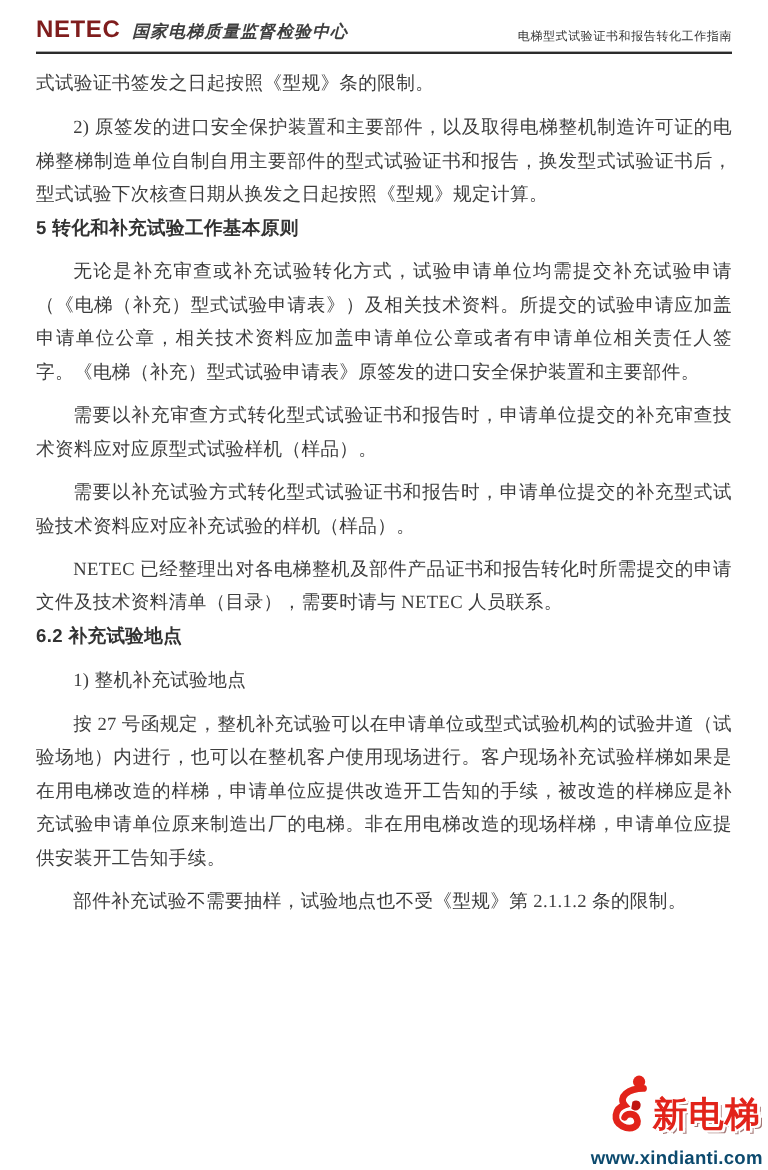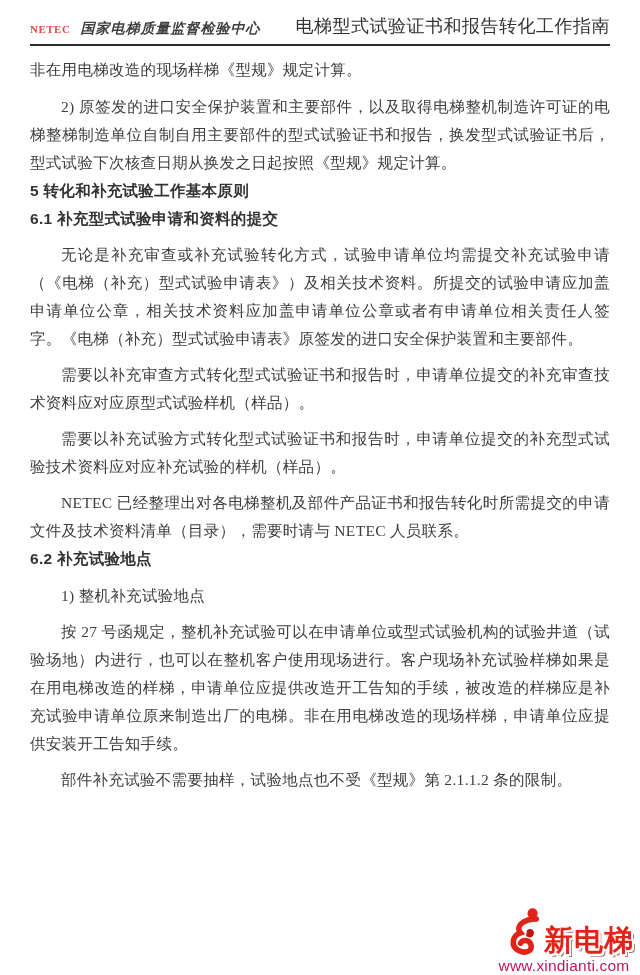--- a/index.html
+++ b/index.html
@@ -16,29 +16,29 @@
   }
   
   .hdr{
     position:absolute;top:14px;left:30px;right:30px;
     display:flex;justify-content:space-between;align-items:flex-end;
     padding-bottom:6px;
     border-bottom:2px solid #2b2b2b;
   }
   .hdr-left{display:flex;align-items:baseline;gap:10px;}
   .hdr-netec{
-    font-family:Liberation Serif, serif;
-    font-size:11px;font-weight:700;color:#ef4444;letter-spacing:.5px;
+    font-family:Liberation Sans, sans-serif;
+    font-size:20px;font-weight:700;color:#7f1d1d;letter-spacing:.5px;
   }
   .hdr-org{
     font-size:14px;font-weight:600;color:#3f3f3f;letter-spacing:1px;
     font-style:italic;
   }
   .hdr-title{
-    font-size:18px;color:#333;letter-spacing:.5px;
+    font-size:10px;color:#333;letter-spacing:.5px;
   }
   
   .doc{
     position:absolute;top:52px;left:30px;right:30px;
     text-align:justify;
   }
   .doc p{
     margin:0;
     font-size:15.5px;
     line-height:28px;
@@ -79,49 +79,48 @@
     font-size:29px;font-weight:800;
     color:#e2231a;
     letter-spacing:1px;
     text-shadow:
       -2px -2px 0 #fff, 2px -2px 0 #fff, -2px 2px 0 #fff, 2px 2px 0 #fff,
       0 -2px 0 #fff, 0 2px 0 #fff, -2px 0 0 #fff, 2px 0 0 #fff,
       3px 3px 0 rgba(90,10,5,.55);
   }
   .wm-url{
     font-family:"Liberation Sans","DejaVu Sans",sans-serif;
-    font-size:15.5px;font-weight:400;
-    color:#be185d;
+    font-size:15.5px;font-weight:700;
+    color:#0c4a6e;
     letter-spacing:.2px;
-    margin-top:3px;
+    margin-top:14px;
     text-shadow:
       -1.5px -1.5px 0 #fff, 1.5px -1.5px 0 #fff, -1.5px 1.5px 0 #fff, 1.5px 1.5px 0 #fff,
       0 -1.5px 0 #fff, 0 1.5px 0 #fff, -1.5px 0 0 #fff, 1.5px 0 0 #fff;
   }
 </style>
 </head>
 <body>
 
 <div class="page">
 
   <div class="hdr">
     <div class="hdr-left">
       <span class="hdr-netec">NETEC</span>
       <span class="hdr-org">国家电梯质量监督检验中心</span>
     </div>
     <div class="hdr-title">电梯型式试验证书和报告转化工作指南</div>
   </div>
 
   <div class="doc">
-    <p class="cont">非在用电梯改造的现场样梯《型规》规定计算。</p>
+    <p class="cont">式试验证书签发之日起按照《型规》条的限制。</p>
     <p class="item">2) 原签发的进口安全保护装置和主要部件，以及取得电梯整机制造许可证的电梯整梯制造单位自制自用主要部件的型式试验证书和报告，换发型式试验证书后，型式试验下次核查日期从换发之日起按照《型规》规定计算。</p>
 
     <p class="h1">5 转化和补充试验工作基本原则</p>
 
-    <p class="h2">6.1 补充型式试验申请和资料的提交</p>
     <p class="para">无论是补充审查或补充试验转化方式，试验申请单位均需提交补充试验申请（《电梯（补充）型式试验申请表》）及相关技术资料。所提交的试验申请应加盖申请单位公章，相关技术资料应加盖申请单位公章或者有申请单位相关责任人签字。《电梯（补充）型式试验申请表》原签发的进口安全保护装置和主要部件。</p>
     <p class="para">需要以补充审查方式转化型式试验证书和报告时，申请单位提交的补充审查技术资料应对应原型式试验样机（样品）。</p>
     <p class="para">需要以补充试验方式转化型式试验证书和报告时，申请单位提交的补充型式试验技术资料应对应补充试验的样机（样品）。</p>
     <p class="para">NETEC 已经整理出对各电梯整机及部件产品证书和报告转化时所需提交的申请文件及技术资料清单（目录），需要时请与 NETEC 人员联系。</p>
 
     <p class="h2">6.2 补充试验地点</p>
     <p class="item">1) 整机补充试验地点</p>
     <p class="para">按 27 号函规定，整机补充试验可以在申请单位或型式试验机构的试验井道（试验场地）内进行，也可以在整机客户使用现场进行。客户现场补充试验样梯如果是在用电梯改造的样梯，申请单位应提供改造开工告知的手续，被改造的样梯应是补充试验申请单位原来制造出厂的电梯。非在用电梯改造的现场样梯，申请单位应提供安装开工告知手续。</p>
     <p class="para">部件补充试验不需要抽样，试验地点也不受《型规》第 2.1.1.2 条的限制。</p>
   </div>

